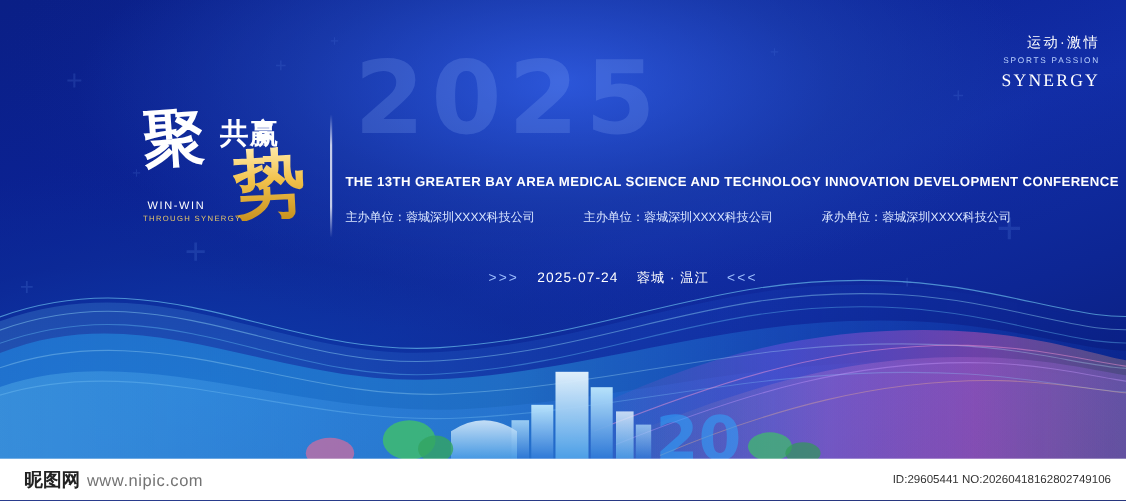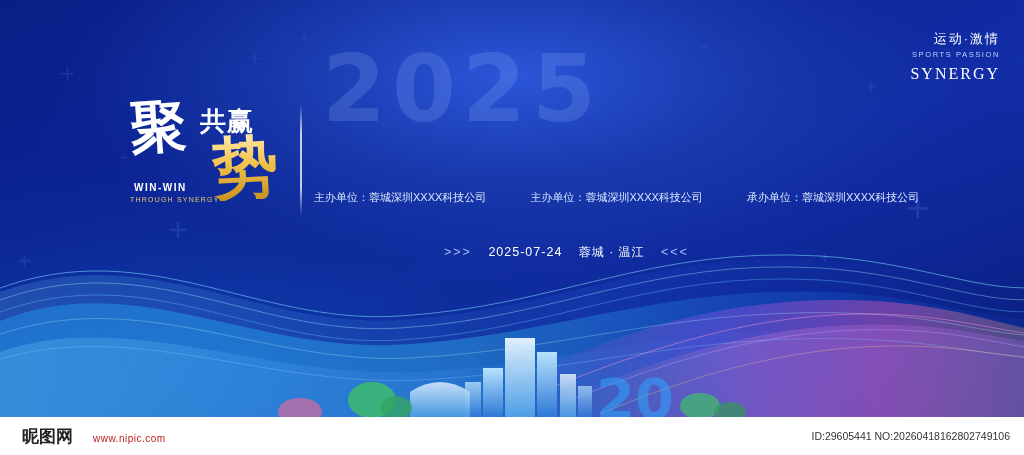--- a/index.html
+++ b/index.html
@@ -118,21 +118,21 @@
     background-clip: text;
     -webkit-text-fill-color: transparent;
     transform: rotate(-3deg);
   }
   .calli .winwin {
     position: absolute;
     left: 6px; top: 86px;
     font-size: 10px;
     letter-spacing: 1.5px;
     color: #ffffff;
-    font-weight: bold;
+    font-weight: normal;
   }
   .calli .through {
     position: absolute;
     left: 2px; top: 100px;
     font-size: 7px;
     letter-spacing: 1.2px;
     color: #e8c86a;
   }
 
   .vsep {
@@ -201,21 +201,21 @@
     width: 1024px; height: 38px;
     background: #ffffff;
   }
   .nipic {
     position: absolute;
     left: 22px; top: 8px;
     font-size: 17px;
     color: #222;
     font-weight: bold;
   }
-  .nipic .url { font-weight: normal; font-size: 10px; color: #b91c1c; margin-left: 20px; letter-spacing: .5px;}
+  .nipic .url { font-weight: normal; font-size: 15px; color: #737373; margin-left: 6px; letter-spacing: .5px;}
   .idtext {
     position: absolute;
     right: 14px; top: 13px;
     font-size: 10.5px;
     color: #333;
   }
 </style>
 </head>
 <body>
 
@@ -319,20 +319,21 @@
   <div class="calli">
     <div class="ju">聚</div>
     <div class="gongying">共赢</div>
     <div class="shi">势</div>
     <div class="winwin">WIN-WIN</div>
     <div class="through">THROUGH SYNERGY</div>
   </div>
 
   <div class="vsep"></div>
 
+  <div class="title-en">THE 13TH GREATER BAY AREA MEDICAL SCIENCE AND TECHNOLOGY INNOVATION DEVELOPMENT CONFERENCE</div>
 
   <div class="orgs">
     <span>主办单位：蓉城深圳XXXX科技公司</span>
     <span class="gap"></span>
     <span>主办单位：蓉城深圳XXXX科技公司</span>
     <span class="gap"></span>
     <span>承办单位：蓉城深圳XXXX科技公司</span>
   </div>
 
   <div class="daterow">

